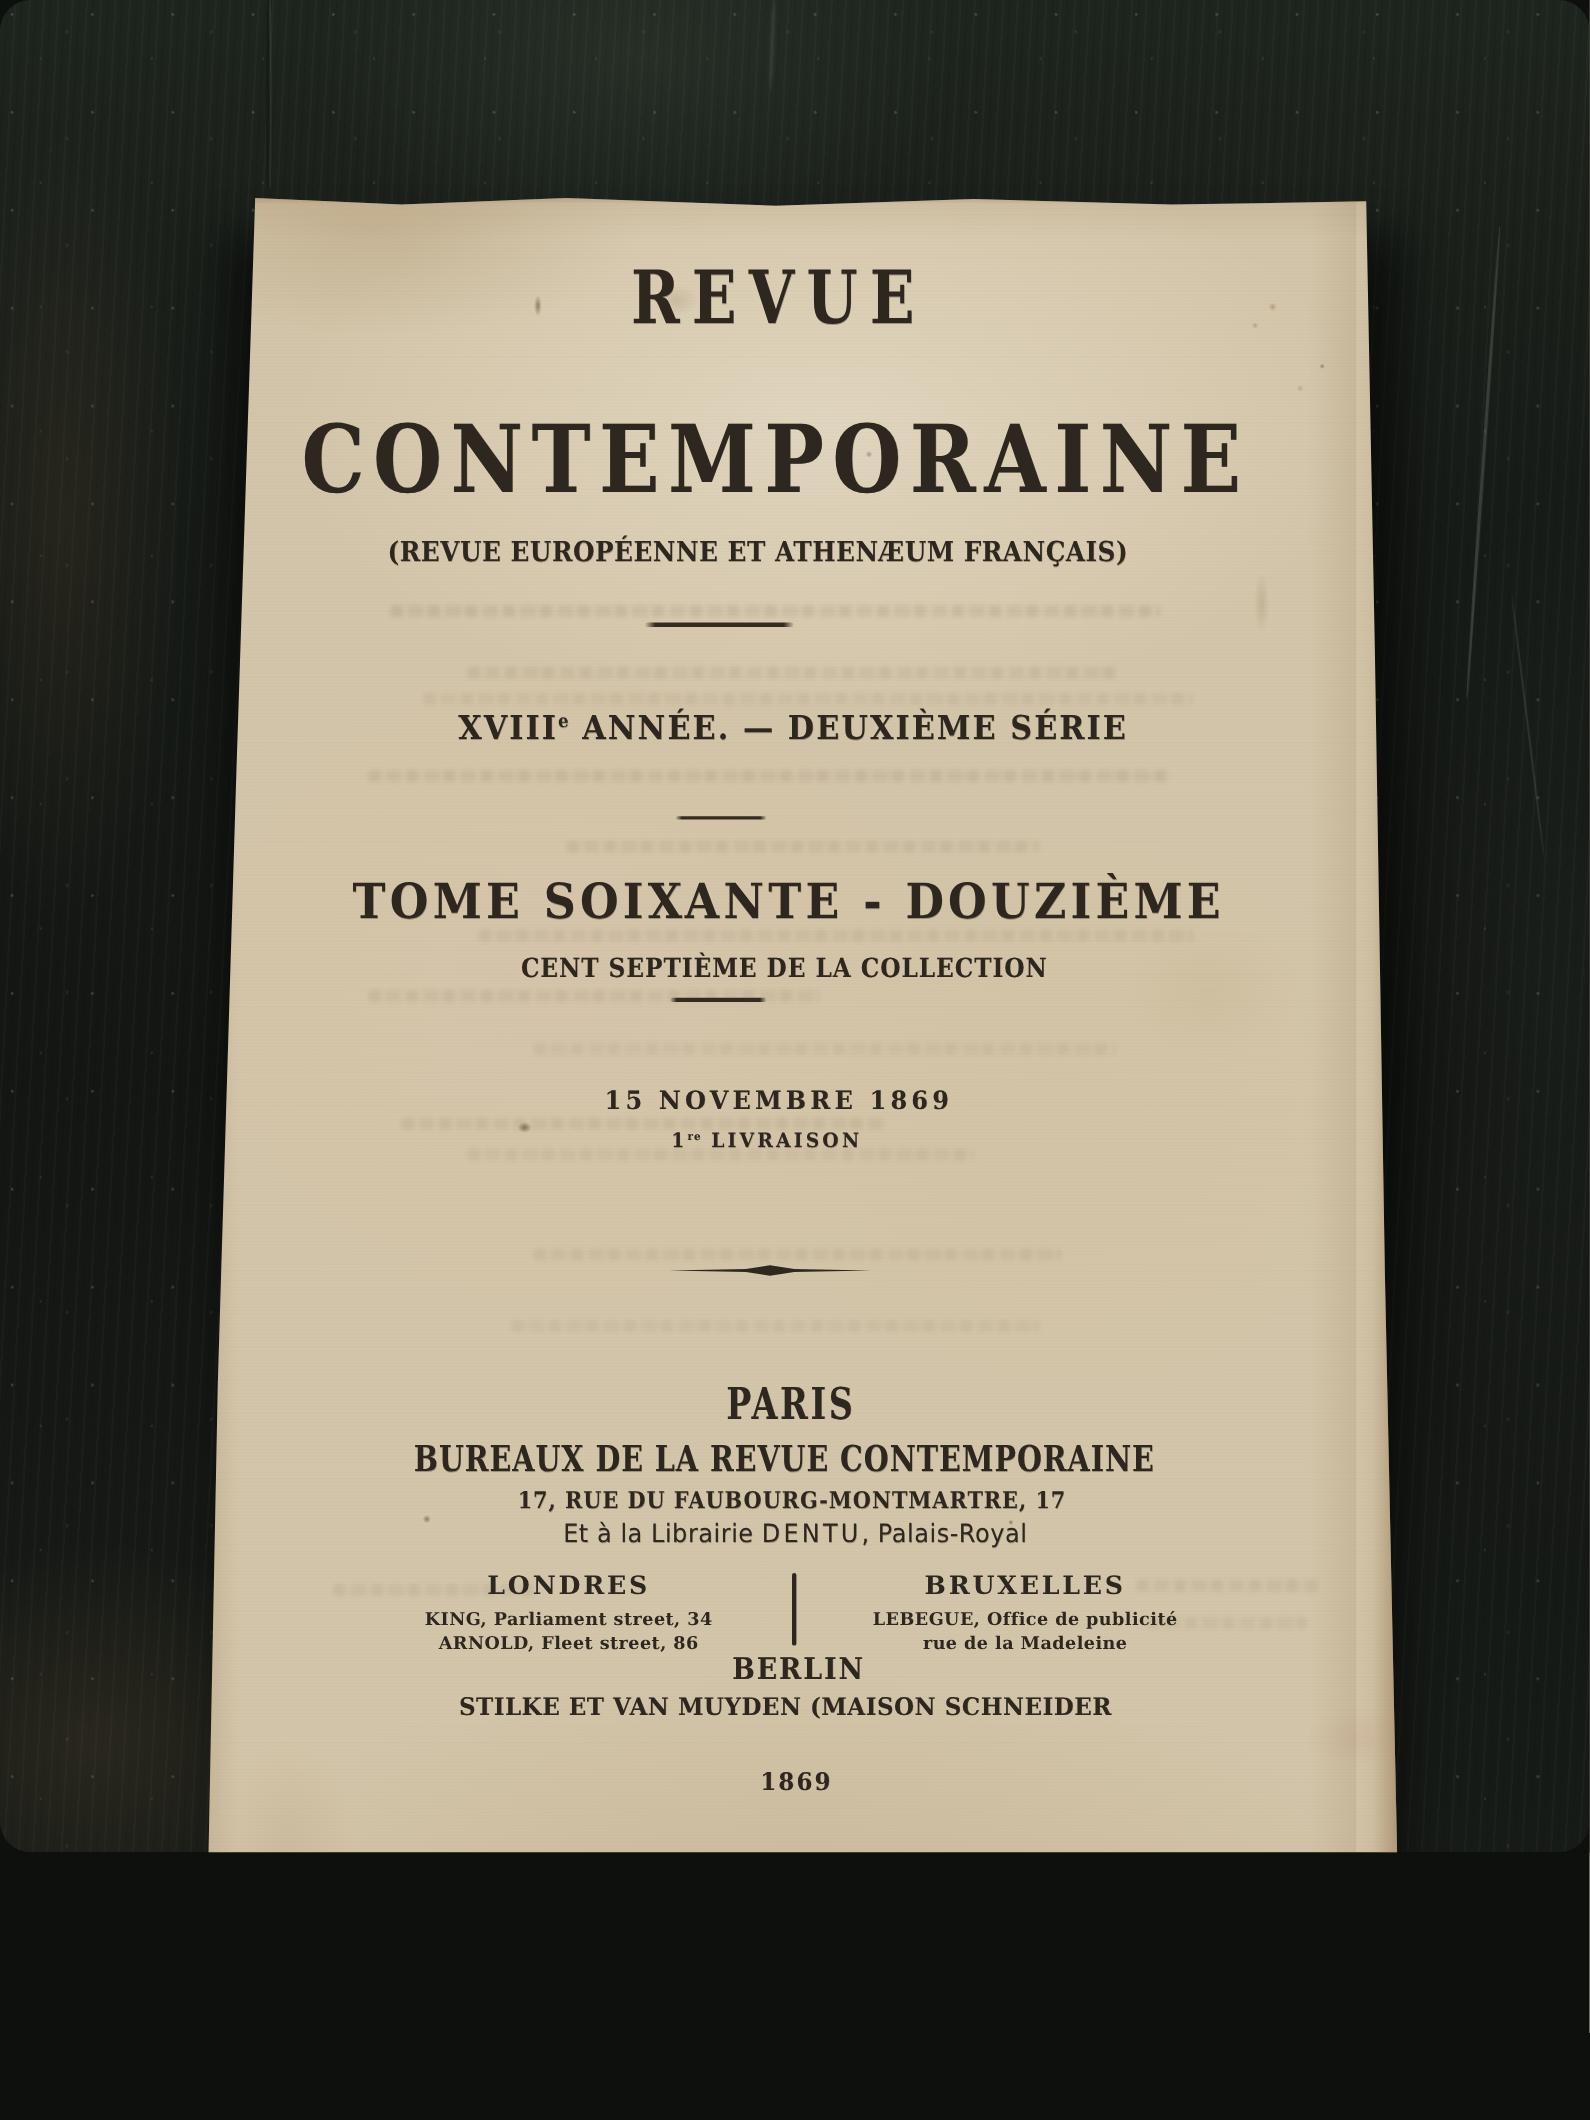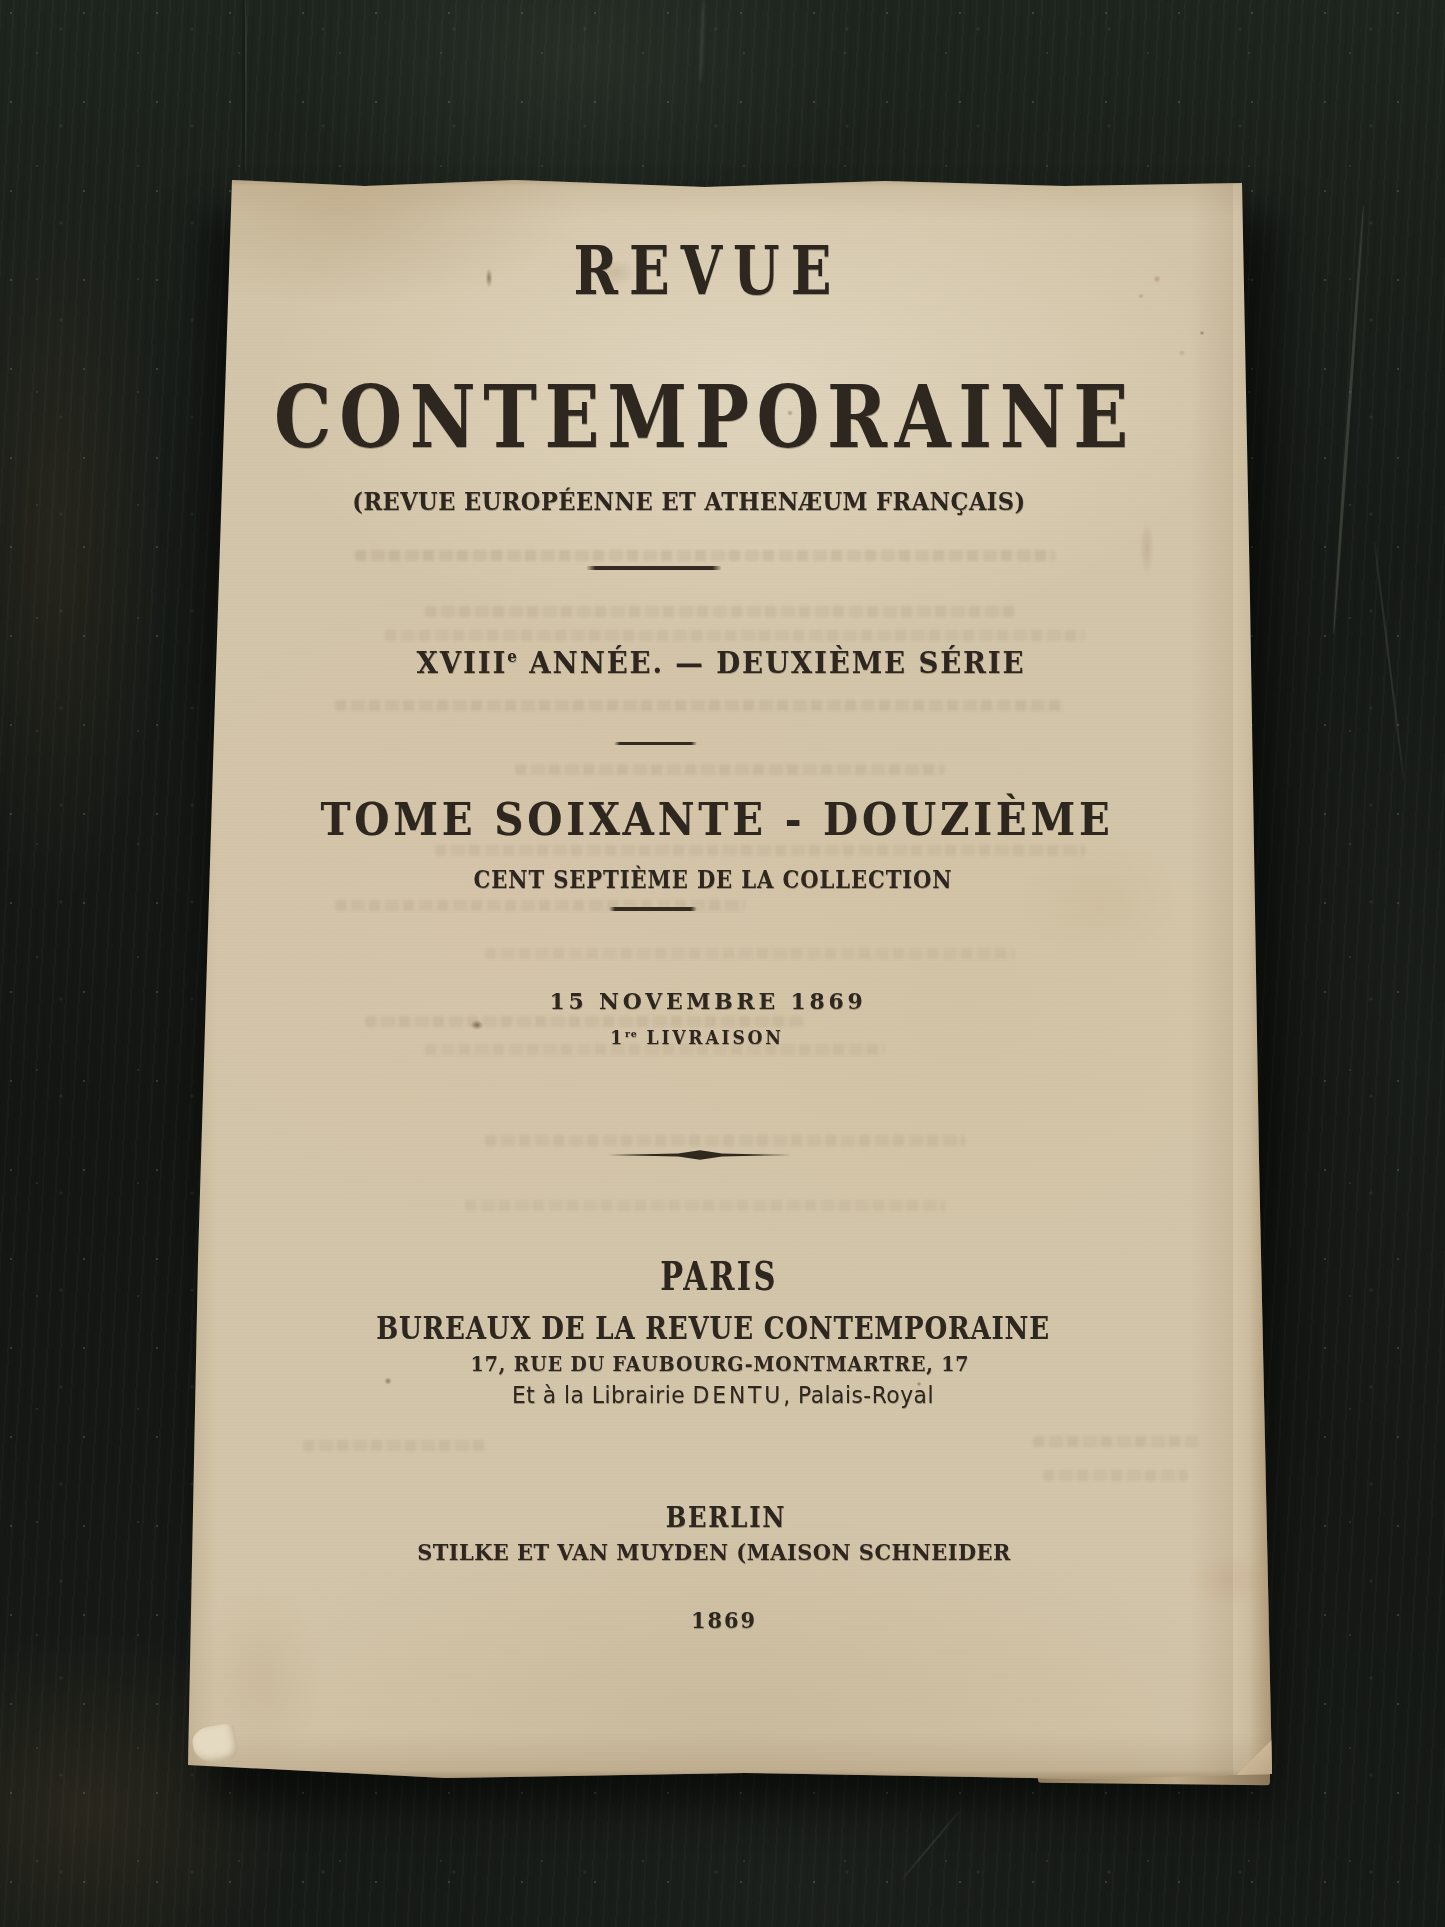--- a/index.html
+++ b/index.html
@@ -1,28 +1,29 @@
 <!DOCTYPE html>
 <html style="--wood: #161a16; --paper: #d3c5a9; --ink: #2e2720; --deckle: #a98f66;"><head>
 <meta charset="utf-8">
 <style>
   :root{
     --wood:#161a16; --paper:#d3c5a9; --ink:#2e2720; --deckle:#a98f66;
   }
   html,body{margin:0;padding:0;background:#0d100d;}
   .scene{
-    position:relative; width:1445px; height:1927px; overflow:hidden;
+    position:relative; width:1445px; height:1684px; overflow:hidden;
     font-family:"DejaVu Serif","Liberation Serif",serif;
     background:
       radial-gradient(circle 1.2px at 11px 13px, rgba(214,224,205,0.18) 0 1.2px, transparent 1.4px),
       radial-gradient(circle 1px at 37px 53px, rgba(190,205,185,0.12) 0 1px, transparent 1.2px),
       radial-gradient(circle 1.5px at 61px 29px, rgba(170,190,165,0.09) 0 1.5px, transparent 1.7px),
       repeating-linear-gradient(93deg, rgba(255,255,255,0.022) 0 2px, transparent 2px 6px, rgba(0,0,0,0.06) 6px 8px, transparent 8px 13px),
       linear-gradient(180deg,#1e241e 0%, #171b17 28%, #131613 58%, #171b17 100%);
     background-size:73px 89px, 101px 113px, 131px 97px, auto, auto;
+    border-radius:28px;
   }
   .wood-tone{
     position:absolute; inset:0;
     background:
       radial-gradient(ellipse 420px 260px at 40% 3%, rgba(125,150,120,0.10), transparent 70%),
       radial-gradient(ellipse 160px 520px at 4% 28%, rgba(125,95,60,0.15), transparent 70%),
       radial-gradient(ellipse 300px 260px at 6% 94%, rgba(140,105,65,0.16), transparent 70%),
       radial-gradient(ellipse 200px 700px at 98% 55%, rgba(100,115,95,0.08), transparent 70%),
       radial-gradient(ellipse 500px 300px at 55% 98%, rgba(90,100,85,0.07), transparent 70%);
   }
@@ -192,20 +193,33 @@
       <div class="line" style="top:1076px; font-size:38px; font-weight:700; letter-spacing:3px; --dx:14px; --sx:0.80; --sy:1.05;">PARIS</div>
 
       <div class="line" style="top:1132px; font-size:31px; font-weight:600; letter-spacing:1px; --dx:8px; --sx:0.84; --sy:1.05;">BUREAUX DE LA REVUE CONTEMPORAINE</div>
 
       <div class="line" style="top:1174px; font-size:21px; font-weight:700; letter-spacing:1px; --dx:15px; --sx:0.90;">17, RUE DU FAUBOURG-MONTMARTRE, 17</div>
 
       <div class="line sans" style="top:1204px; font-size:23px; letter-spacing:0.5px; --dx:18px; --sx:0.95;">
         <span>Et à la Librairie </span><span style="letter-spacing:3px;">DENTU</span><span>, Palais-Royal</span>
       </div>
 
+      <div style="position:absolute; left:0; top:1250px; width:1090px; height:86px;">
+        <div class="col" style="left:172px; width:320px;">
+          <div class="city">LONDRES</div>
+          <div class="small" style="top:34px;">KING, Parliament street, 34</div>
+          <div class="small" style="top:56px;">ARNOLD, Fleet street, 86</div>
+        </div>
+        <div class="vbar" style="left:535px; top:2px; height:66px;"></div>
+        <div class="col" style="left:567px; width:360px;">
+          <div class="city">BRUXELLES</div>
+          <div class="small" style="top:34px;">LEBEGUE, Office de publicité</div>
+          <div class="small" style="top:56px;">rue de la Madeleine</div>
+        </div>
+      </div>
 
       <div class="line" style="top:1324px; font-size:27px; font-weight:600; letter-spacing:2px; --dx:21px; --sx:0.90;">BERLIN</div>
 
       <div class="line" style="top:1362px; font-size:22px; font-weight:600; letter-spacing:0.5px; --dx:9px; --sx:0.95;">STILKE ET VAN MUYDEN (MAISON SCHNEIDER</div>
 
 
       <div class="line" style="top:1430px; font-size:22px; font-weight:700; letter-spacing:2px; --dx:19px; --sx:0.95;">1869</div>
 
     </div>
   </div>

